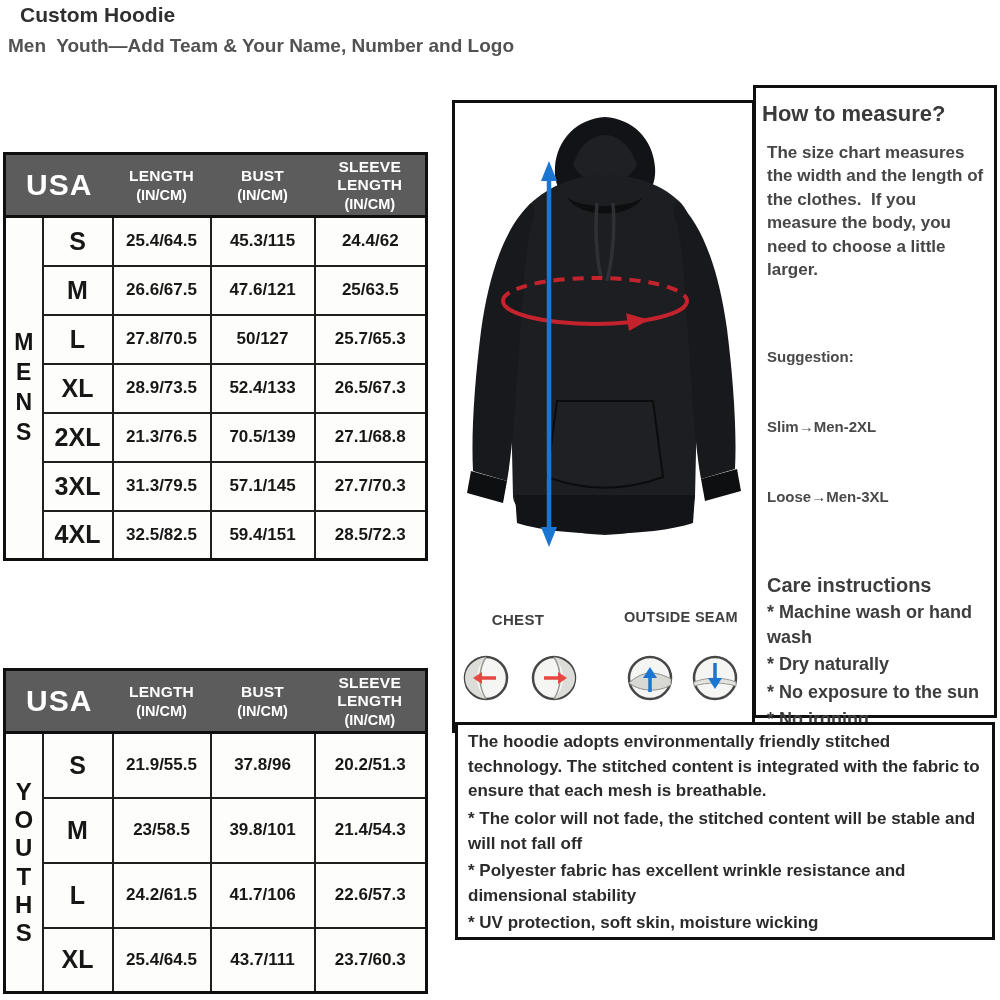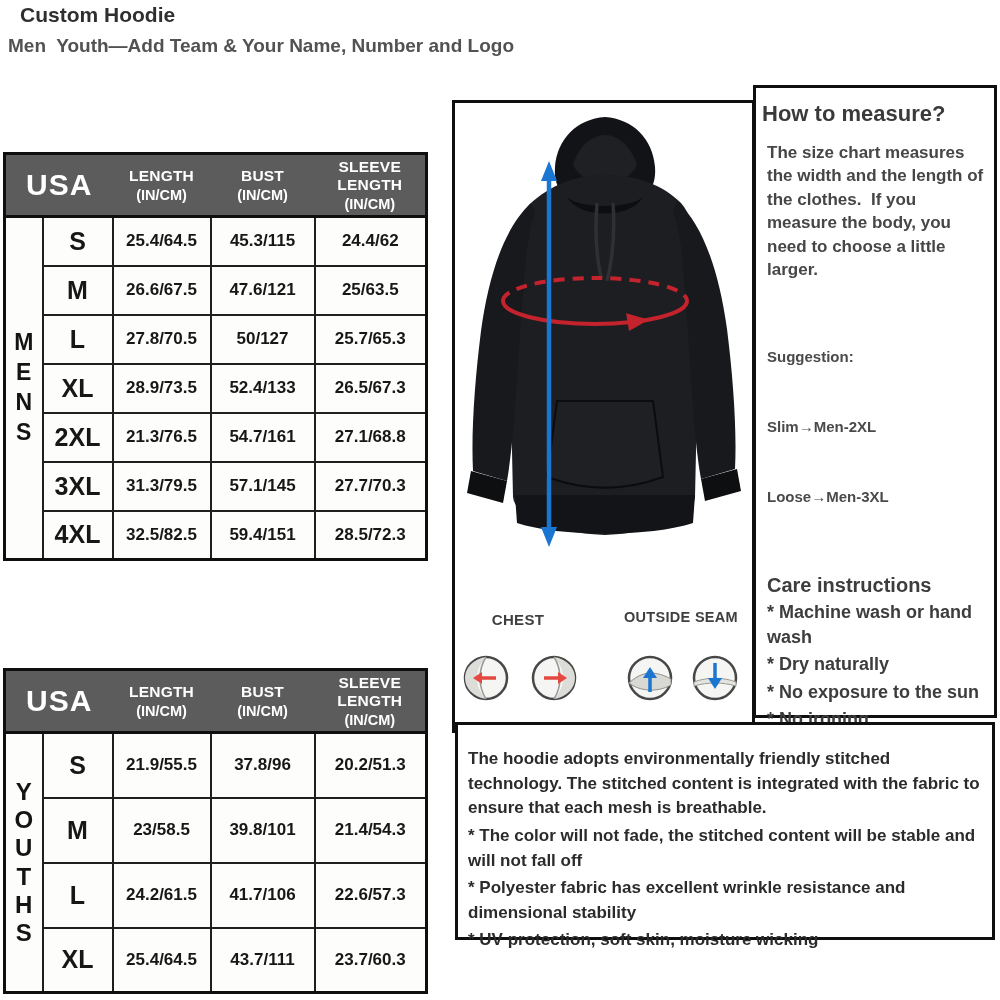--- a/index.html
+++ b/index.html
@@ -39,21 +39,21 @@
   .rightp{left:753px;top:85px;width:244px;height:633px;}
 
   .htm-title{margin:13px 6px 8px;text-align:left;font-size:22px;font-weight:700;color:#3a3a3a;}
   .htm-body{margin:14px 6px 0 11px;font-size:17px;font-weight:600;color:#464646;line-height:1.38;white-space:pre-wrap;}
   .eg{margin:17px 6px 0 11px;font-size:15px;font-weight:700;color:#4a4a4a;line-height:1.55;white-space:pre-wrap;}
   .care-title{margin:20px 6px 0 11px;font-size:20px;font-weight:600;color:#3d3d3d;}
   .care-item{margin:3px 6px 0 11px;font-size:18px;font-weight:600;color:#3d3d3d;line-height:1.36;}
 
   
   .descbox{position:absolute;left:455px;top:722px;width:540px;height:218px;border:3px solid #0f0f0f;
-    background:#ffffff;box-sizing:border-box;padding:22px 10px;}
+    background:#ffffff;box-sizing:border-box;padding:5px 10px;}
   .descbox p{margin:0 0 3px;font-size:17px;font-weight:700;color:#2b2b2b;line-height:1.45;}
 
   
   .hoodie-svg{position:absolute;left:0px;top:2px;}
   .diagram-label{position:absolute;font-size:15px;font-weight:700;color:#3f3f3f;text-align:center;letter-spacing:0.3px;}
   #chest-label{left:6px;top:508px;width:114px;}
   #seam-label{left:158px;top:506px;width:136px;font-size:14.5px;}
   .micon{position:absolute;width:46px;height:46px;top:552px;}
   #micon-1{left:8px;}
   #micon-2{left:76px;}
@@ -113,21 +113,21 @@
     </tr>
     <tr class="datarow">
       <td class="sz">XL</td>
       <td>28.9/73.5</td>
       <td>52.4/133</td>
       <td>26.5/67.3</td>
     </tr>
     <tr class="datarow">
       <td class="sz">2XL</td>
       <td>21.3/76.5</td>
-      <td>54.7/161</td>
+      <td>70.5/139</td>
       <td>27.1/68.8</td>
     </tr>
     <tr class="datarow">
       <td class="sz">3XL</td>
       <td>31.3/79.5</td>
       <td>57.1/145</td>
       <td>27.7/70.3</td>
     </tr>
     <tr class="datarow">
       <td class="sz">4XL</td>

